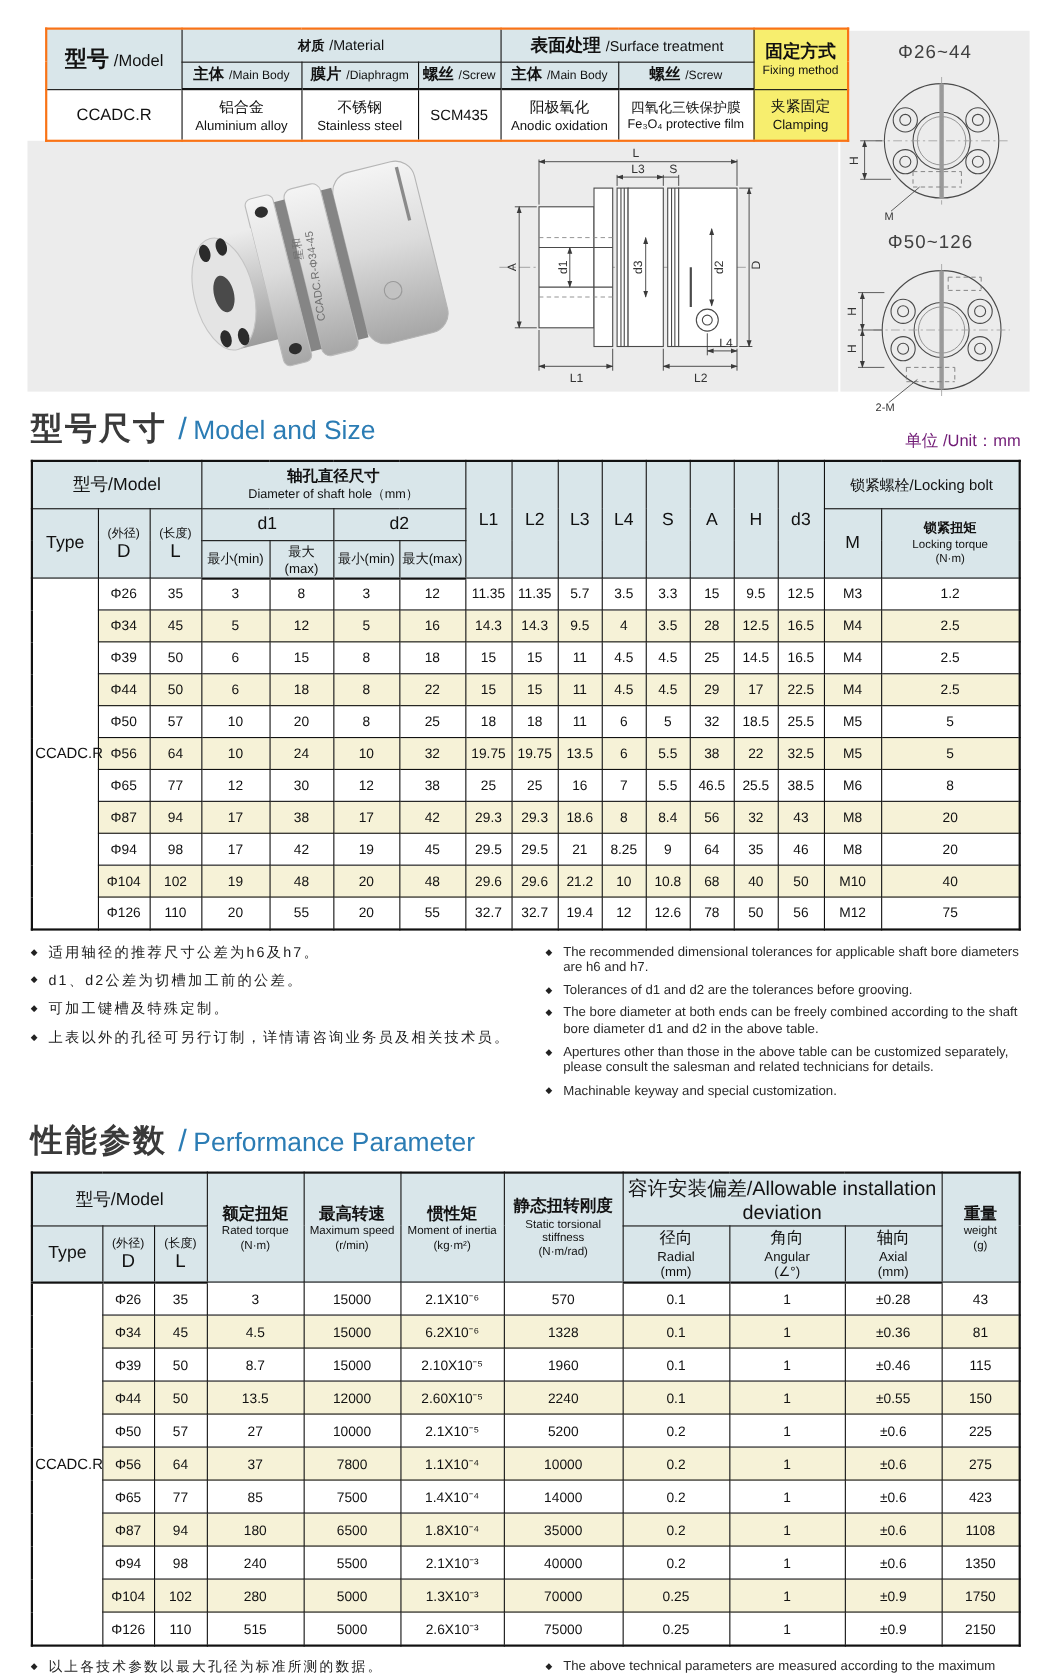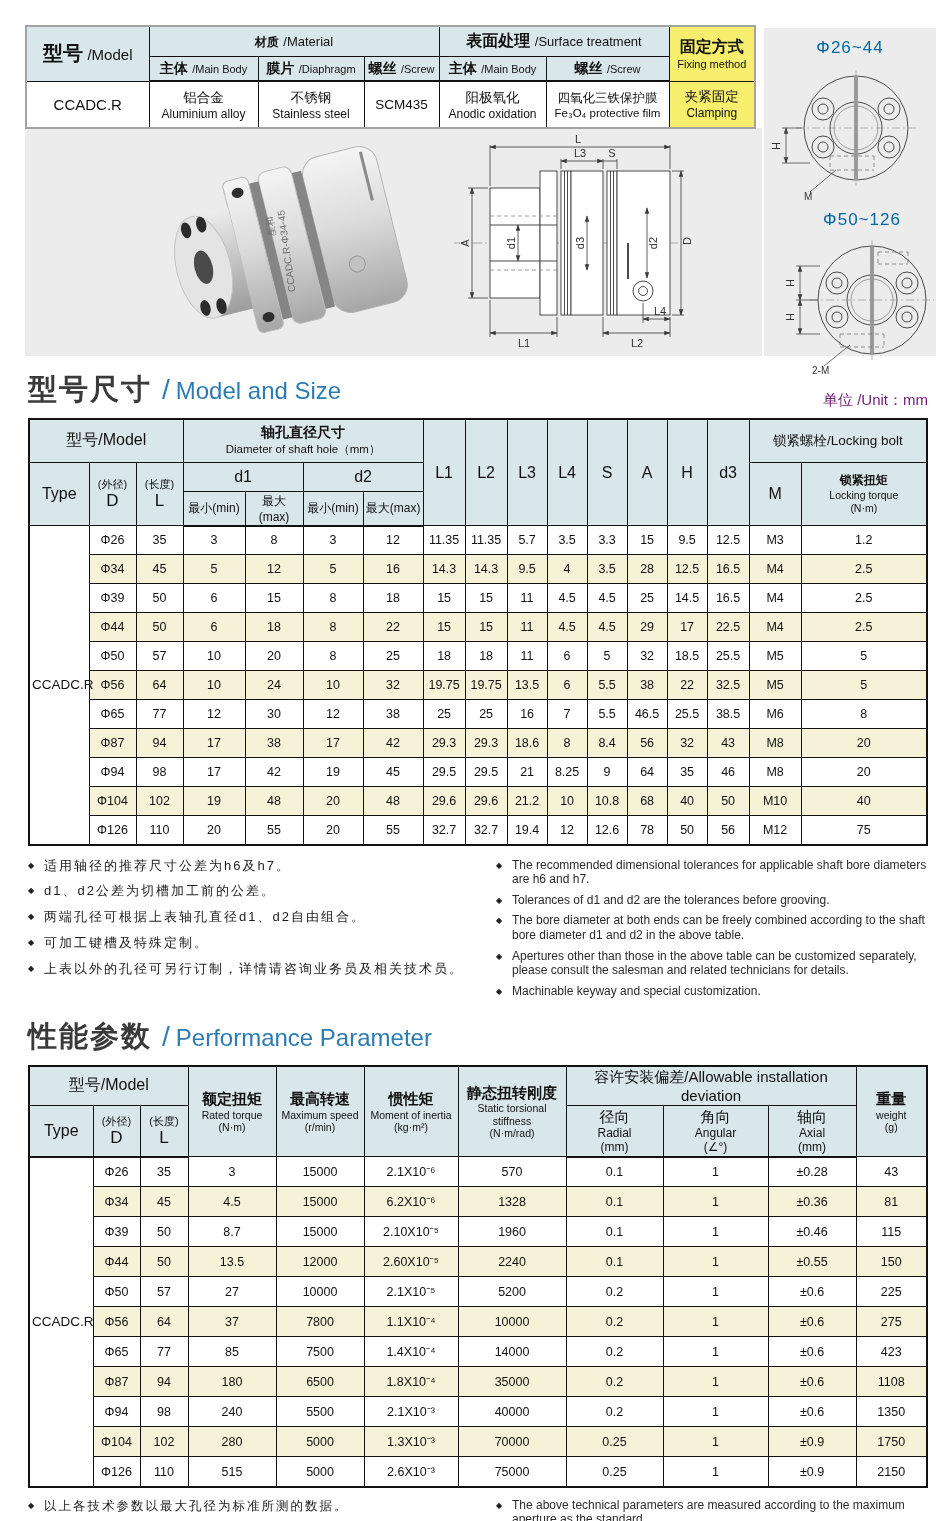--- a/index.html
+++ b/index.html
@@ -9,40 +9,40 @@
     font-family: "Liberation Sans", sans-serif;
     position: relative;
   }
   
   .top-area { position: relative; height: 358px; }
   .illus-band { position: absolute; left: 25px; top: 128px; width: 737px; height: 228px; background: #ececec; }
   .right-col { position: absolute; left: 764px; top: 28px; width: 172px; height: 328px; background: #ececec; }
 
   
   table { border-collapse: collapse; table-layout: fixed; }
-  .spec-table { position: absolute; left: 25px; top: 25px; width: 729px; background: #fff; border: 2px solid #a3a3a3; }
+  .spec-table { position: absolute; left: 41px; top: 25px; width: 729px; background: #fff; border: 2px solid #f97316; }
   .spec-table th, .spec-table td { border: 1px solid #111; text-align: center; vertical-align: middle; padding: 1px 2px; }
   .spec-table .r1 th { background: #d9e6ea; height: 30px; }
   .spec-table .r2 th { background: #d9e6ea; height: 25px; font-weight: normal; border-bottom: 2px solid #111; }
   .spec-table .r3 td { height: 47px; background: #fff; }
   .spec-table .zh-big { font-size: 20px; font-weight: bold; }
   .spec-table .en-big { font-size: 15px; font-weight: normal; }
   .spec-table .zh { font-size: 14px; font-weight: bold; }
   .spec-table .en { font-size: 11px; font-weight: normal; }
   .spec-table .cell-zh { font-size: 13.5px; }
   .spec-table .cell-en { font-size: 12px; }
   .spec-table .model-cell { font-size: 15px; }
   .yellow { background: #f7ee6e !important; }
 
   
   .photo-box { position: absolute; left: 112px; top: 134px; width: 322px; height: 220px; }
   .side-box  { position: absolute; left: 440px; top: 131px; width: 252px; height: 224px; }
-  .end-view-title { text-align: center; font-size: 17px; color: #0369a1; letter-spacing: 1px; }
+  .end-view-title { text-align: center; font-size: 17px; color: #404040; letter-spacing: 1px; }
   .ev1 { position: absolute; left: 0; top: 10px; width: 172px; }
-  .ev2 { position: absolute; left: 16px; top: 182px; width: 164px; }
+  .ev2 { position: absolute; left: 0; top: 182px; width: 164px; }
 
   
   .section { padding: 0 22px 0 28px; }
   .sec-title { display: flex; align-items: baseline; margin-top: 12px; margin-bottom: 8px; }
   .sec-title .zh { font-size: 29px; font-weight: bold; color: #3a3a3a; letter-spacing: 2px; }
   .sec-title .sep { font-size: 28px; color: #2b7cb4; margin: 0 6px 0 10px; font-weight: 300; }
   .sec-title .en { font-size: 24px; color: #2b7cb4; }
   .unit-label { margin-left: auto; font-size: 15px; color: #701a75; align-self: flex-end; }
 
   
@@ -587,21 +587,20 @@
           <td>M12</td>
           <td>75</td>
         </tr>
       </tbody>
   </table>
 
   <div class="notes-row">
     <ul class="notes notes-zh">
         <li>适用轴径的推荐尺寸公差为h6及h7。</li>
         <li>d1、d2公差为切槽加工前的公差。</li>
-        <li>两端孔径可根据上表轴孔直径d1、d2自由组合。</li>
         <li>可加工键槽及特殊定制。</li>
         <li>上表以外的孔径可另行订制，详情请咨询业务员及相关技术员。</li>
       </ul>
     <ul class="notes notes-en">
         <li>The recommended dimensional tolerances for applicable shaft bore diameters are h6 and h7.</li>
         <li>Tolerances of d1 and d2 are the tolerances before grooving.</li>
         <li>The bore diameter at both ends can be freely combined according to the shaft bore diameter d1 and d2 in the above table.</li>
         <li>Apertures other than those in the above table can be customized separately, please consult the salesman and related technicians for details.</li>
         <li>Machinable keyway and special customization.</li>
       </ul>
@@ -645,21 +644,21 @@
         <th rowspan="2">
             <span class="hzh">惯性矩</span>
             <span class="hen">Moment of inertia</span>
             <span class="hen">(kg·m²)</span>
           </th>
         <th rowspan="2">
             <span class="hzh">静态扭转刚度</span>
             <span class="hen">Static torsional stiffness</span>
             <span class="hen">(N·m/rad)</span>
           </th>
-        <th colspan="3" style="font-size:15px">容许安装偏差/Allowable installation deviation</th>
+        <th colspan="3" style="font-size:18px">容许安装偏差/Allowable installation deviation</th>
         <th rowspan="2">
             <span class="hzh">重量</span>
             <span class="hen">weight</span>
             <span class="hen">(g)</span>
           </th>
       </tr>
       <tr class="rb">
         <th class="h-type">Type</th>
         <th>
             <span class="hsm">(外径)</span>

